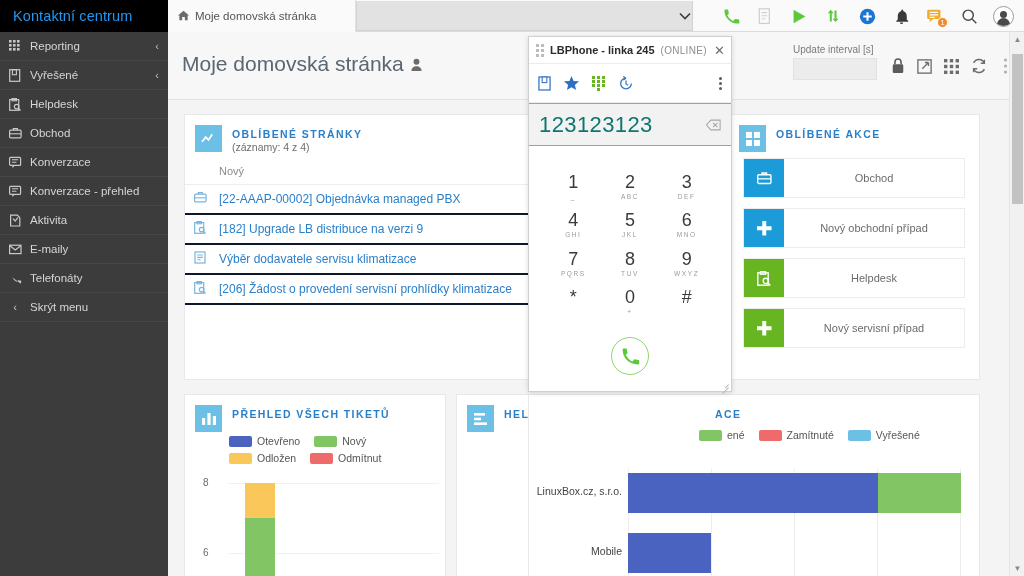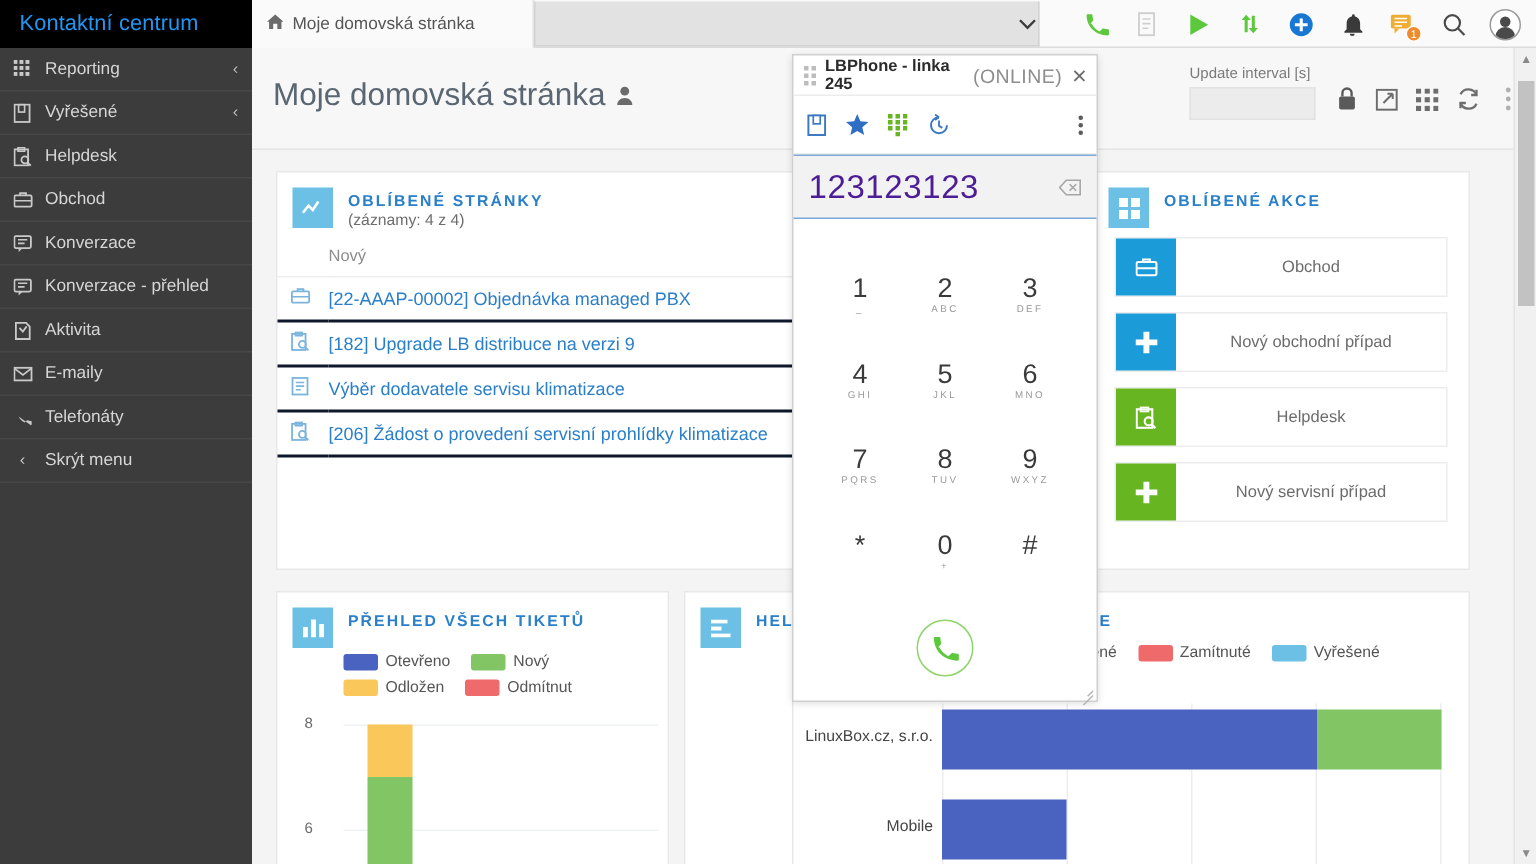--- a/index.html
+++ b/index.html
@@ -146,46 +146,46 @@
   .hcat { position: absolute; right: 100%; font-size: 10.5px; color: #444; white-space: nowrap; padding-right: 6px; }
   .hbar { position: absolute; height: 40px; }
 
   
   #scrollbar { position: absolute; right: 0; top: 32px; width: 15px; height: 544px; background: #f1f1f1; border-left: 1px solid #e4e4e4; }
   #sbthumb { position: absolute; left: 2px; top: 22px; width: 11px; height: 150px; background: #c2c2c2; }
   .sbarrow { position: absolute; left: 0; width: 15px; height: 15px; display: flex; align-items: center; justify-content: center; font-size: 8px; color: #8a8a8a; }
 
   
   #dialer {
-    position: absolute; left: 528px; top: 36px; width: 204px; height: 432px;
+    position: absolute; left: 528px; top: 36px; width: 204px; height: 356px;
     background: #fff; border: 1px solid #cfcfcf; box-shadow: 0 1px 5px rgba(0,0,0,.14);
     z-index: 50; display: flex; flex-direction: column;
   }
   #dlghead {
     height: 27px; display: flex; align-items: center; gap: 6px;
     padding: 0 6px 0 7px; border-bottom: 1px solid #ececec; cursor: move;
   }
   #dlgtitle { font-size: 11px; font-weight: bold; color: #2b2b2b; }
-  #dlgstatus { font-size: 13px; color: #8e8e8e; letter-spacing: .3px; }
+  #dlgstatus { font-size: 10px; color: #8e8e8e; letter-spacing: .3px; }
   #dlgclose { margin-left: auto; font-size: 13px; color: #6e6e6e; cursor: pointer; line-height: 1; }
   .grip { display: grid; grid-template-columns: repeat(2, 3px); gap: 2px; }
   .grip span { width: 3px; height: 3px; background: #bdbdbd; display: block; }
   #dlgtools {
     height: 39px; display: flex; align-items: center; gap: 13px;
     padding: 0 9px; border-bottom: 1px solid #ececec;
   }
   .dtico { cursor: pointer; display: flex; align-items: center; }
   #dlgkebab { margin-left: auto; display: flex; flex-direction: column; gap: 2px; cursor: pointer; }
   #dlgkebab span { width: 3px; height: 3px; background: #5b5b5b; border-radius: 50%; }
   #numwrap {
     height: 43px; background: #f2f2f2;
     border-top: 1px solid #7aa8d8; border-bottom: 1px solid #7aa8d8;
     display: flex; align-items: center; padding: 0 10px;
   }
-  #numval { flex: 1; font-size: 22px; color: #4c1d95; letter-spacing: .4px; }
+  #numval { flex: 1; font-size: 22px; color: #0f766e; letter-spacing: .4px; }
   #numdel { color: #9a9a9a; cursor: pointer; display: flex; }
   #keypad {
     flex: 1; display: grid; grid-template-columns: repeat(3, 1fr);
     grid-template-rows: repeat(4, 1fr); padding: 22px 16px 0 16px;
   }
   .key { display: flex; flex-direction: column; align-items: center; justify-content: center; cursor: pointer; }
   .kdig { font-size: 18px; color: #3a3a3a; line-height: 1; font-weight: 300; }
   .ksub { font-size: 6.5px; color: #9a9a9a; letter-spacing: 1.6px; margin-top: 2px; height: 8px; }
   #callrow { height: 70px; display: flex; align-items: center; justify-content: center; position: relative; }
   #callbtn {

